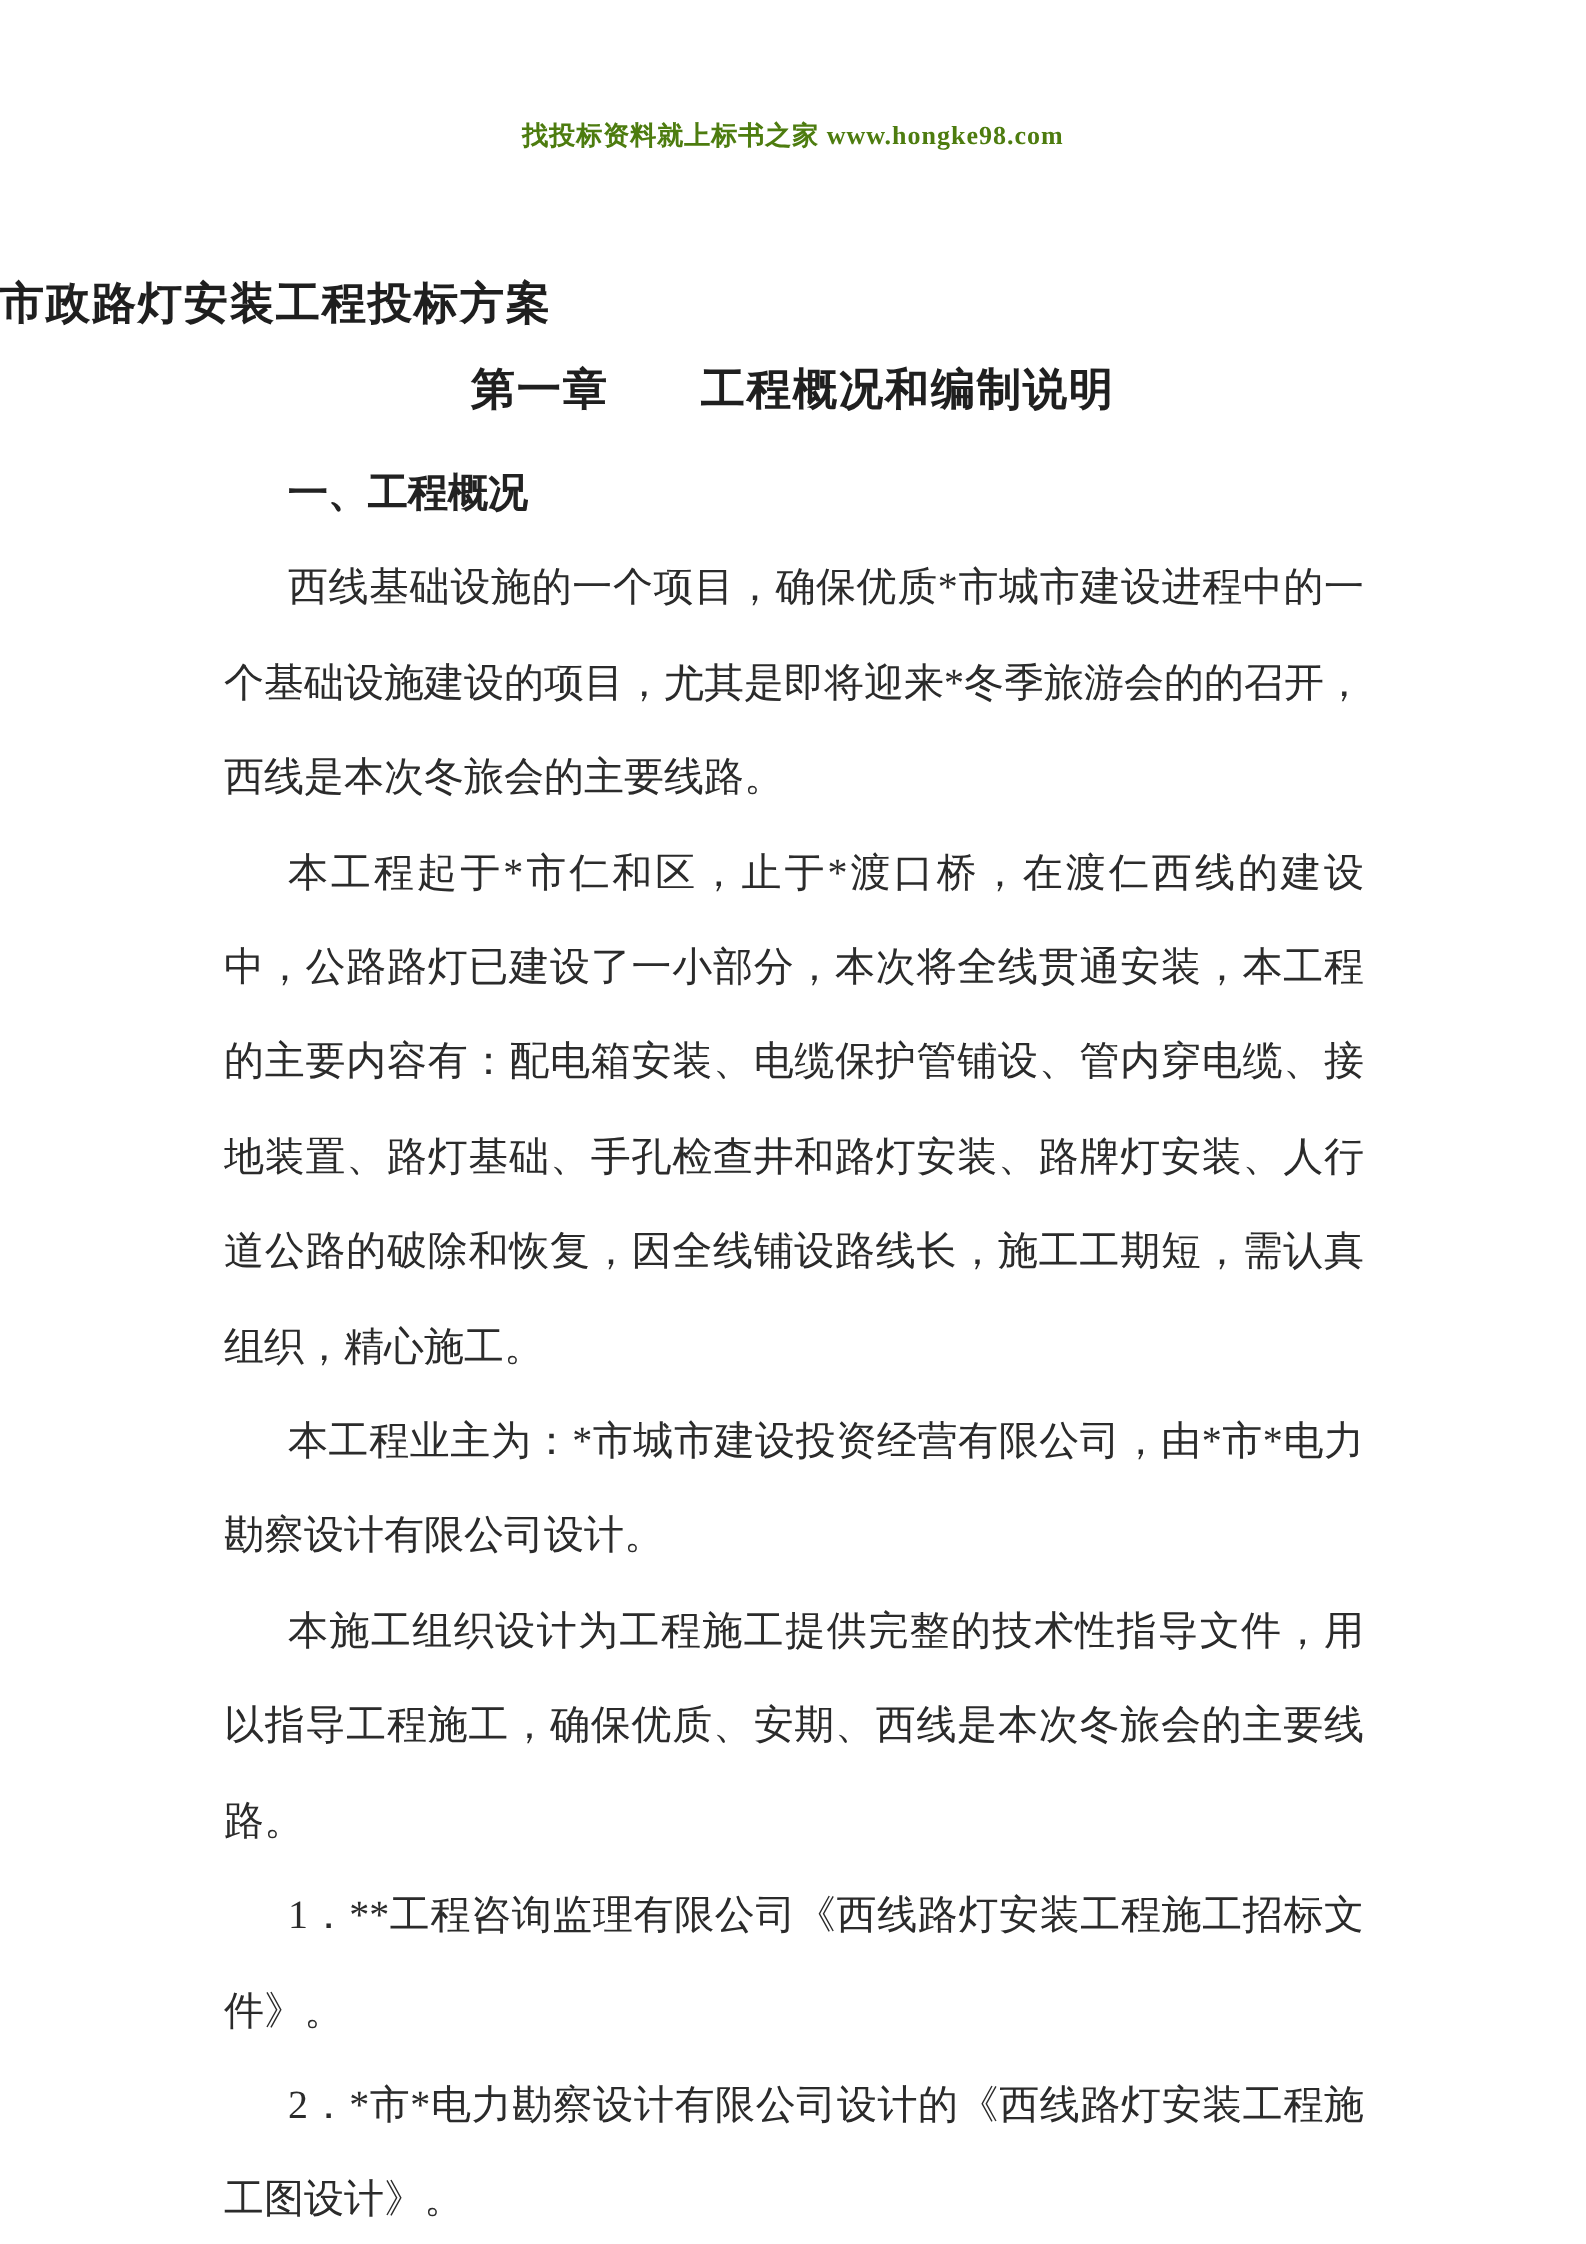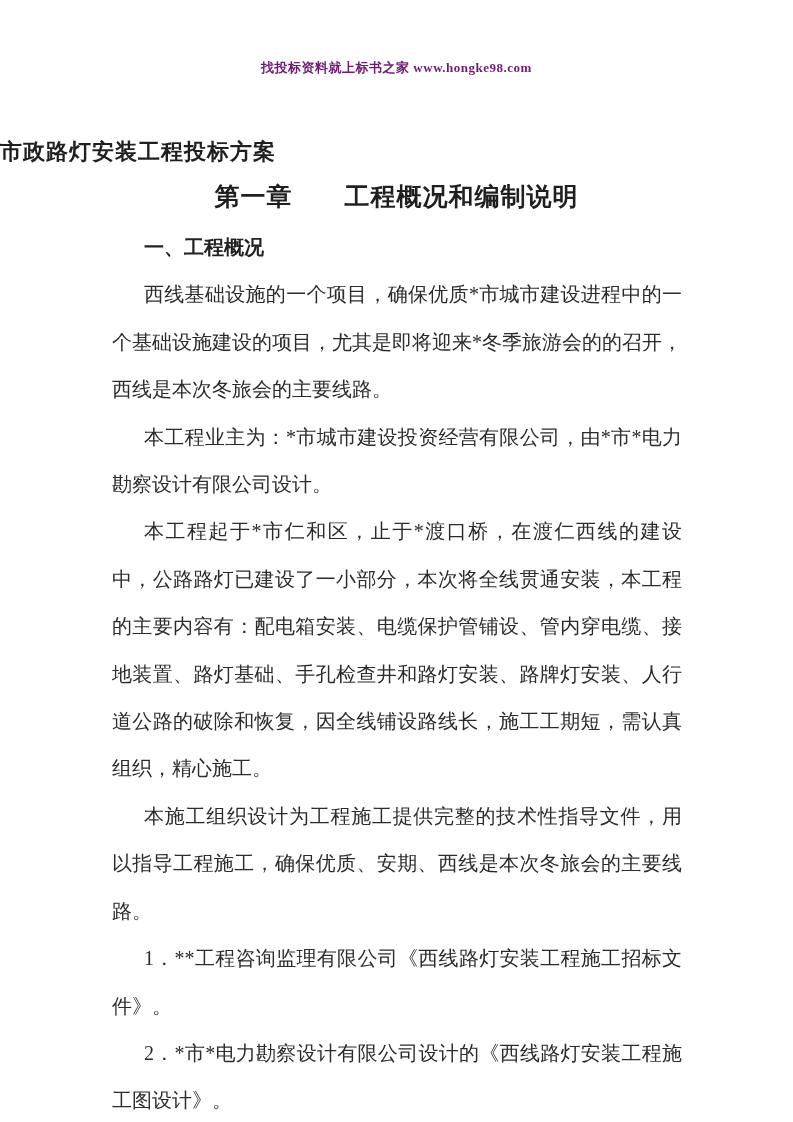--- a/index.html
+++ b/index.html
@@ -17,21 +17,21 @@
     color: #2b2b2b;
   }
   .top-line {
     position: absolute;
     top: 59px;
     left: 0;
     right: 0;
     text-align: center;
     font-size: 13px;
     font-weight: bold;
-    color: #701a75;
+    color: #4d7c0f;
     letter-spacing: 0.5px;
   }
   .doc-title {
     position: absolute;
     top: 137px;
     left: 0;
     right: 0;
     margin: 0;
     text-align: left;
     font-size: 22px;
@@ -39,21 +39,21 @@
     color: #1f1f1f;
     letter-spacing: 1px;
   }
   .doc-chapter {
     position: absolute;
     top: 180px;
     left: 0;
     right: 0;
     margin: 0;
     text-align: center;
-    font-size: 25px;
+    font-size: 22px;
     font-weight: bold;
     color: #1f1f1f;
     letter-spacing: 1px;
     font-family: Liberation Mono, monospace;
   }
   .content {
     position: absolute;
     top: 224px;
     left: 112px;
     width: 570px;
@@ -107,22 +107,22 @@
   <div class="top-line">找投标资料就上标书之家 www.hongke98.com</div>
 
   <h1 class="doc-title">市政路灯安装工程投标方案</h1>
 
   <h2 class="doc-chapter">第一章　　工程概况和编制说明</h2>
 
   <div class="content">
 
     <p class="sec-heading">一、工程概况</p>
     <p>西线基础设施的一个项目，确保优质*市城市建设进程中的一个基础设施建设的项目，尤其是即将迎来*冬季旅游会的的召开，西线是本次冬旅会的主要线路。</p>
+    <p>本工程起于*市仁和区，止于*渡口桥，在渡仁西线的建设中，公路路灯已建设了一小部分，本次将全线贯通安装，本工程的主要内容有：配电箱安装、电缆保护管铺设、管内穿电缆、接地装置、路灯基础、手孔检查井和路灯安装、路牌灯安装、人行道公路的破除和恢复，因全线铺设路线长，施工工期短，需认真组织，精心施工。</p>
     <p>本工程业主为：*市城市建设投资经营有限公司，由*市*电力勘察设计有限公司设计。</p>
-    <p>本工程起于*市仁和区，止于*渡口桥，在渡仁西线的建设中，公路路灯已建设了一小部分，本次将全线贯通安装，本工程的主要内容有：配电箱安装、电缆保护管铺设、管内穿电缆、接地装置、路灯基础、手孔检查井和路灯安装、路牌灯安装、人行道公路的破除和恢复，因全线铺设路线长，施工工期短，需认真组织，精心施工。</p>
 
     <p>本施工组织设计为工程施工提供完整的技术性指导文件，用以指导工程施工，确保优质、安期、西线是本次冬旅会的主要线路。</p>
 
     <p>1．**工程咨询监理有限公司《西线路灯安装工程施工招标文件》。</p>
     <p>2．*市*电力勘察设计有限公司设计的《西线路灯安装工程施工图设计》。</p>
 
   </div>
 
 
 </div>

